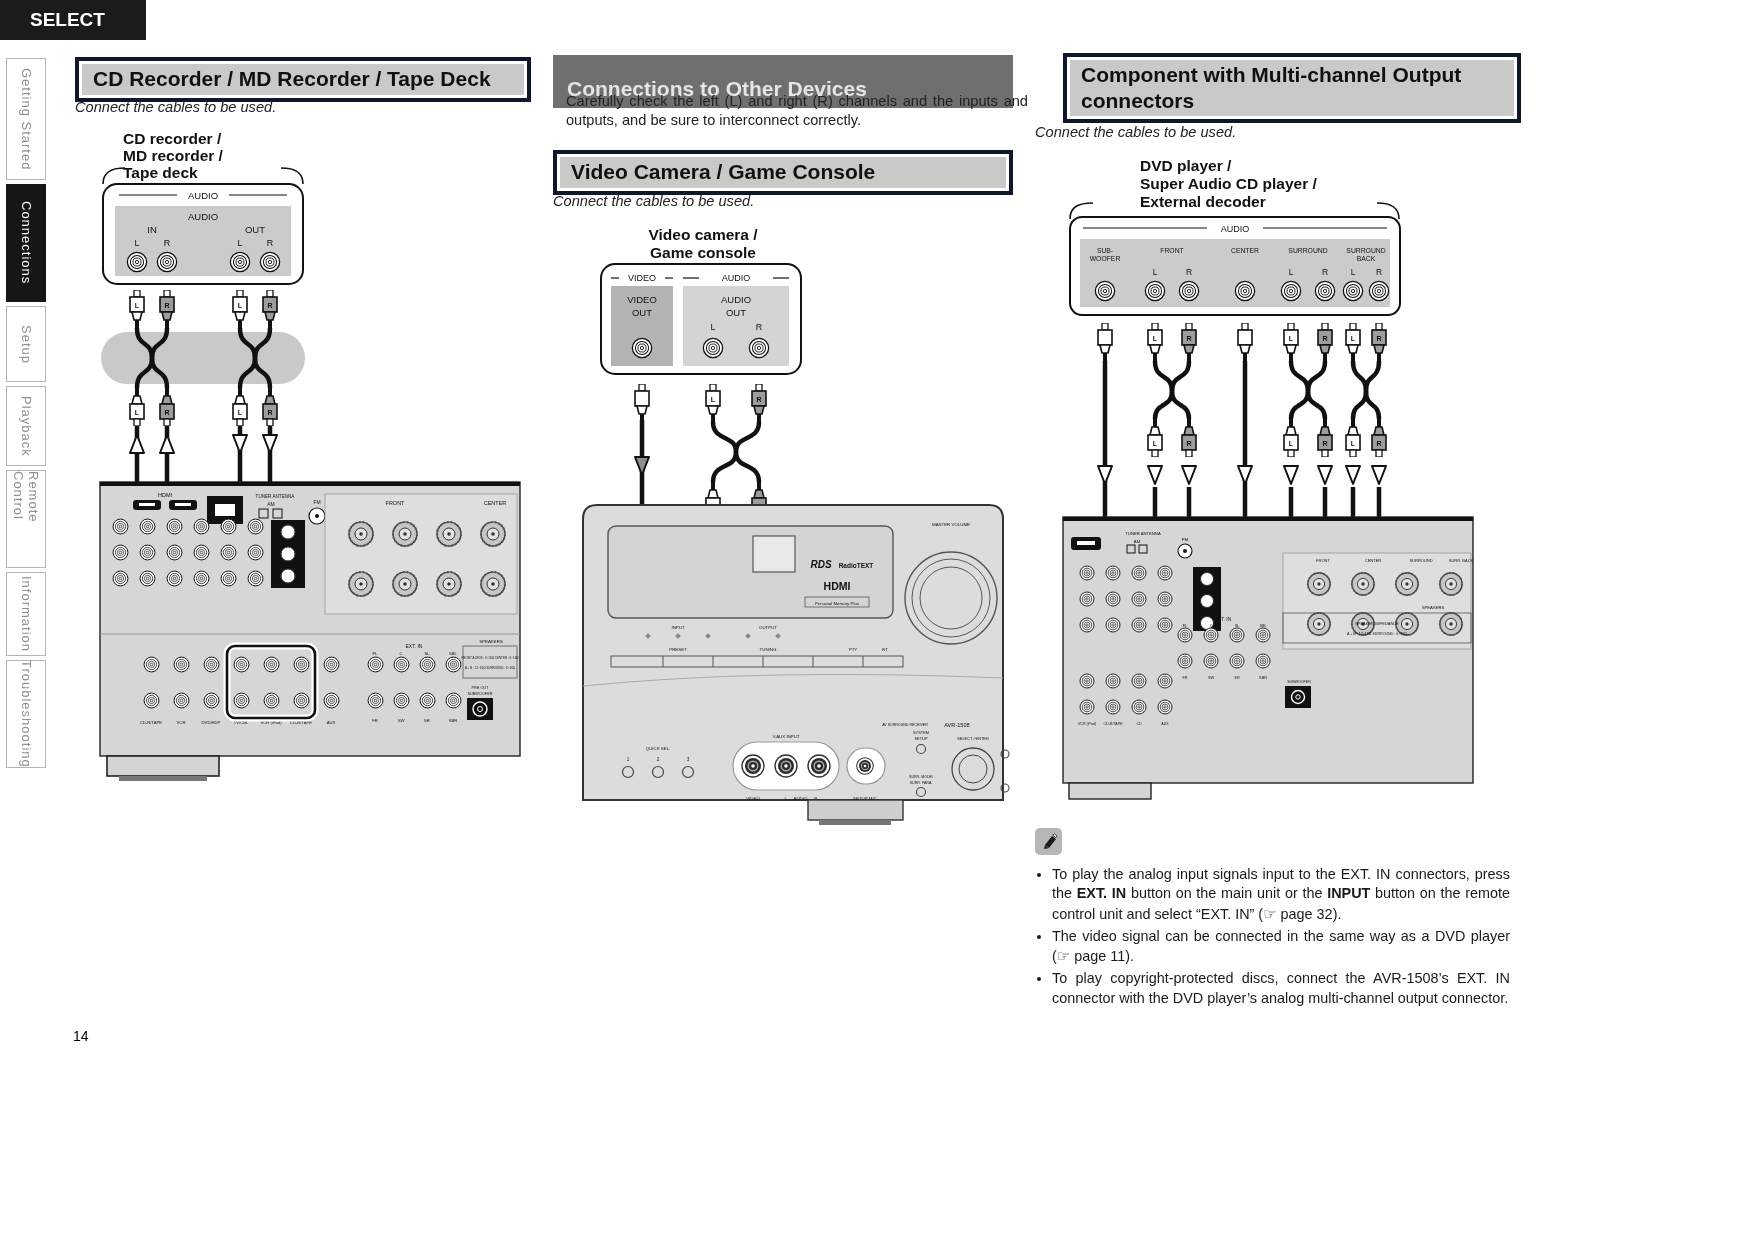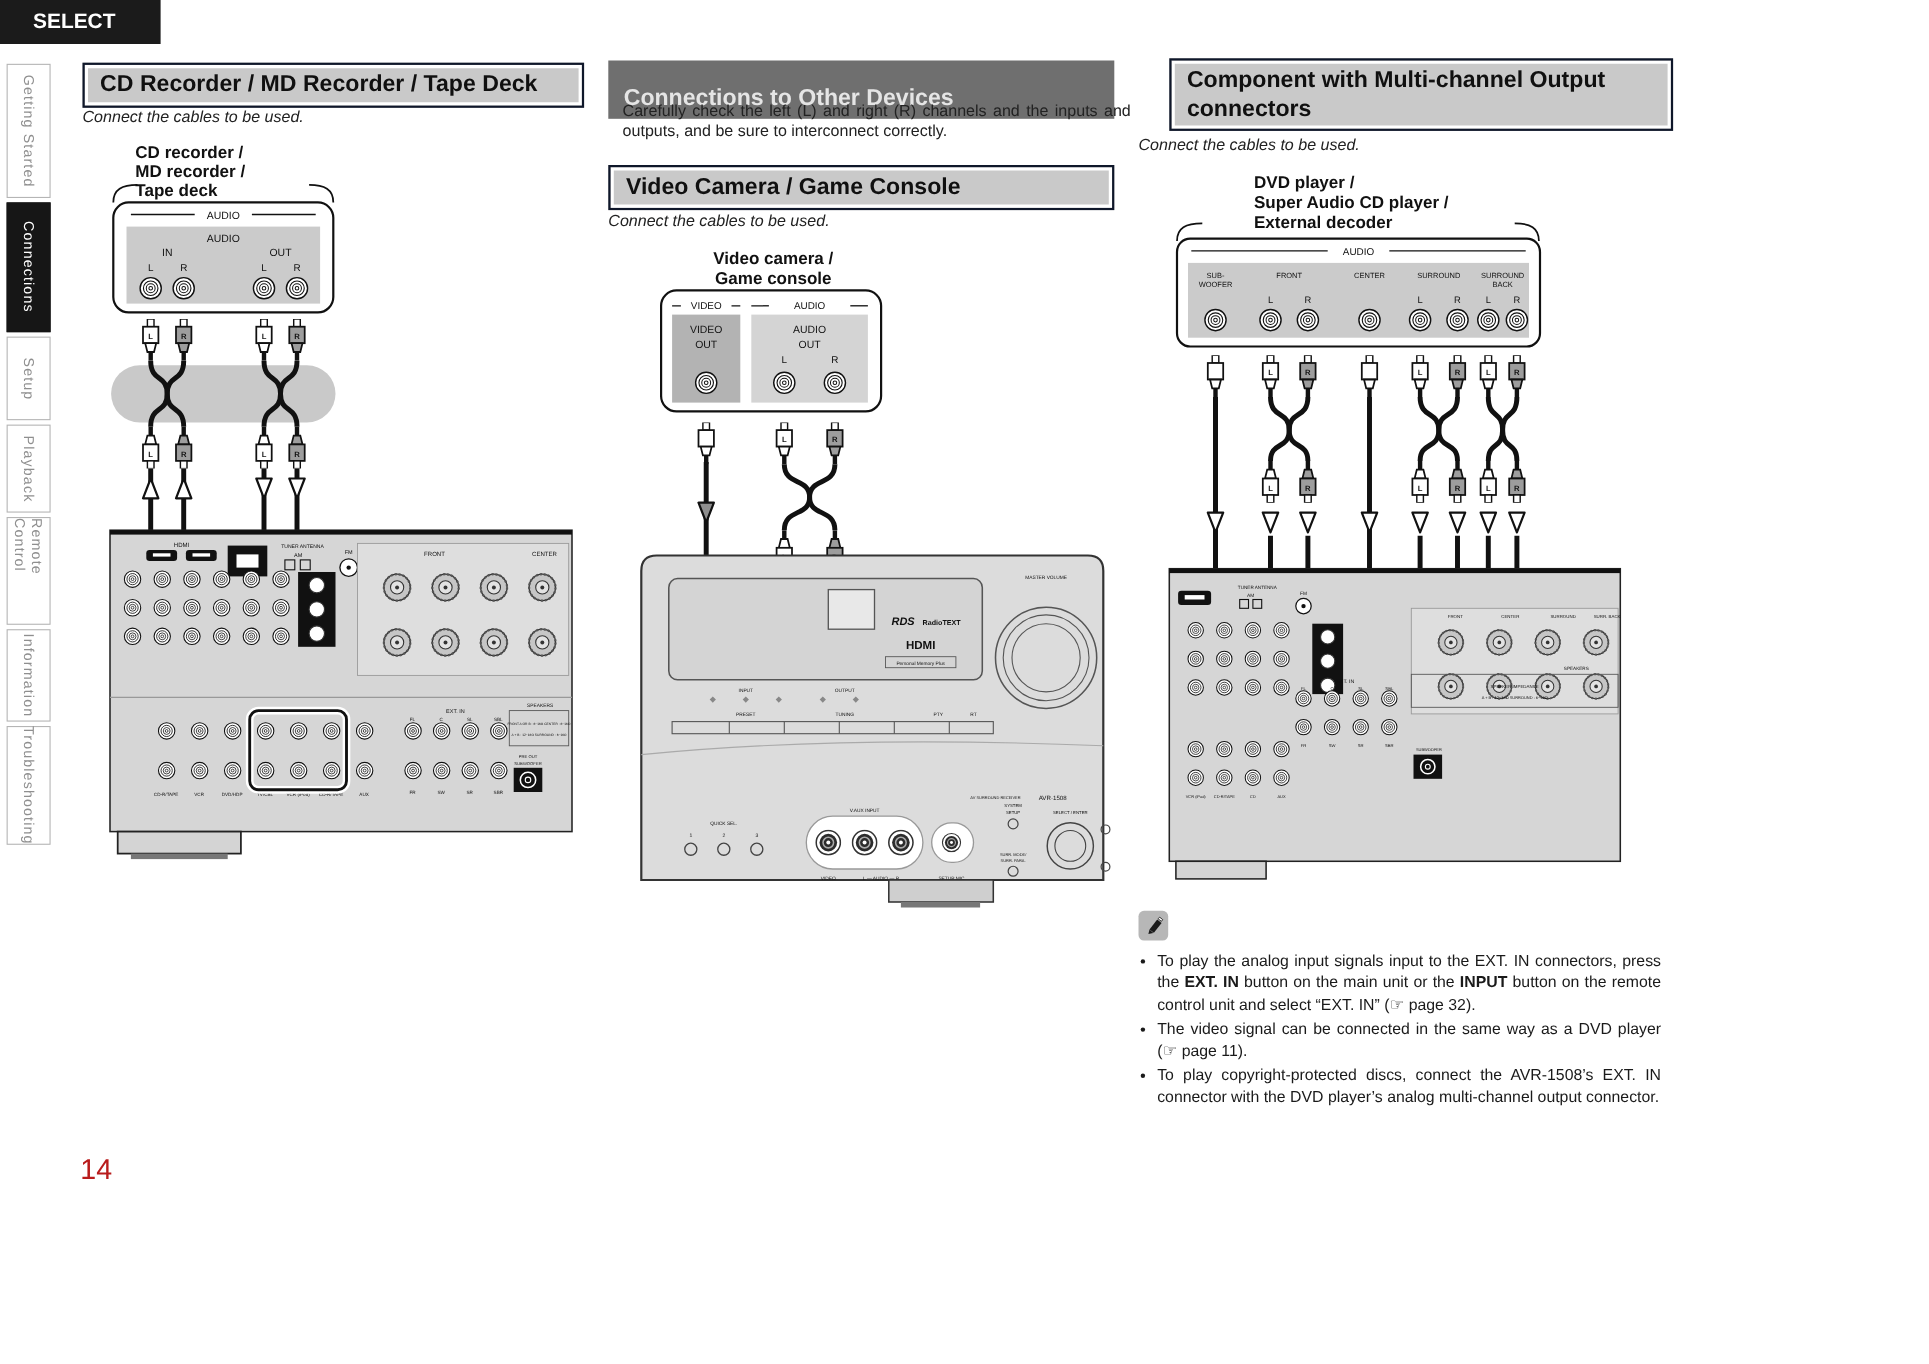--- a/index.html
+++ b/index.html
@@ -9,38 +9,38 @@
   
   .banner{left:0;top:0;width:146px;height:40px;background:#1b1b1b;color:#fff;
           font-weight:bold;font-size:19px;display:flex;align-items:center;padding-left:30px;box-sizing:border-box;}
   
   .sidebar{left:6px;top:58px;width:42px;display:flex;flex-direction:column;gap:4px;}
   .tab{writing-mode:vertical-rl;border:1px solid #b5b5b5;color:#8f8f8f;background:#fff;
        font-size:13px;letter-spacing:1px;display:flex;align-items:center;justify-content:center;
        width:40px;box-sizing:border-box;}
   .tab.sel{background:#161616;color:#fff;border-color:#161616;}
   
-  .hbox{background:#c9c9c9;border:2px solid #0f172a;box-shadow:inset 0 0 0 3px #fff;
+  .hbox{background:#c9c9c9;border:4px solid #0f172a;box-shadow:inset 0 0 0 3px #fff;
         font-weight:bold;font-size:21px;color:#101010;padding:5px 14px 6px;box-sizing:border-box;line-height:1.22;}
   .hdark{background:#6f6f6f;color:#e5e5e5;font-weight:bold;font-size:21px;padding:22px 14px 7px;box-sizing:border-box;}
   .intro{font-size:14.6px;color:#222;font-style:italic;}
   .para{font-size:14.6px;color:#222;text-align:justify;line-height:1.32;}
   
   .note-icon{width:27px;height:27px;background:#b7b7b7;border-radius:5px;display:flex;align-items:center;justify-content:center;}
   ul.notes{margin:10px 4px 0 0;padding-left:17px;width:458px;}
   ul.notes li{font-size:14.4px;line-height:1.34;text-align:justify;color:#1a1a1a;margin-bottom:3px;}
   ul.notes li b{font-weight:bold;}
   .ref{font-size:15px;}
   
   .wm{color:#e9e9e9;font-weight:bold;}
   .wm-row{display:flex;align-items:center;}
   .wm-big{font-size:72px;line-height:1;}
   .wm-cn{font-size:62px;line-height:1;letter-spacing:4px;}
   .wm-url{font-size:40px;line-height:1;margin-top:6px;letter-spacing:1px;}
-  .pageno{font-size:26px;color:#b91c1c;margin-top:20px;}
+  .pageno{font-size:14px;color:#000000;}
   svg text{font-family:"Liberation Sans",sans-serif;fill:#111;}
 </style>
 </head>
 <body>
 
 <div id="page">
 
   <svg width="0" height="0" style="position:absolute">
     <defs>
       <symbol id="rca" viewBox="-12 -12 24 24">

